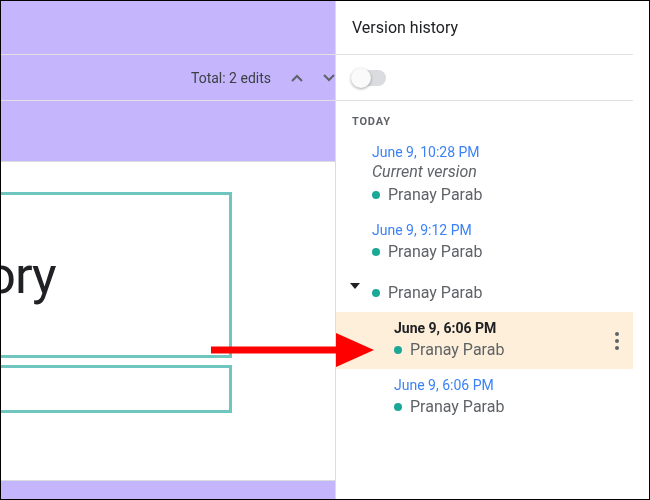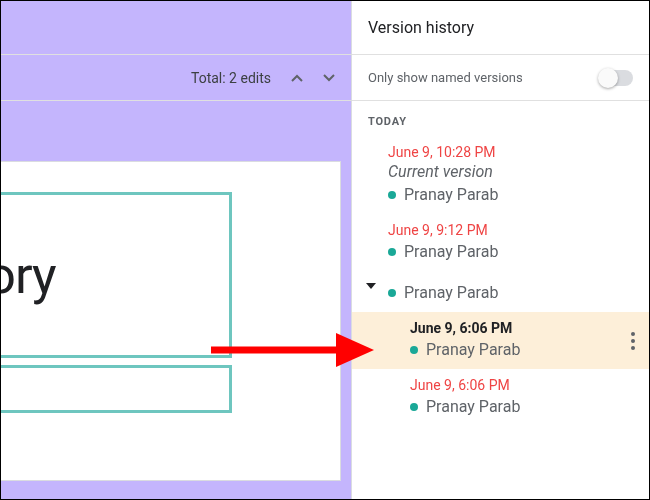--- a/index.html
+++ b/index.html
@@ -42,21 +42,21 @@
       background: transparent;
     }
     .sel1 { left: -170px; top: 30px; width: 480px; height: 166px; display:flex; align-items:center; }
     .sel2 { left: -170px; top: 203px; width: 480px; height: 48px; display:flex; align-items:center;}
     .title-text {
       font-size: 52px; font-weight: 400; color: #202124;
       margin-left: 190px; letter-spacing: -1px;
     }
 
     .side-panel {
-      position: absolute; right: 0; top: 0;
+      position: absolute; right: 16px; top: 0;
       width: 298px; height: 498px;
       border-left: 1px solid #dadce0;
       background: #fff;
       display: flex; flex-direction: column;
     }
     .panel-header {
       height: 54px; display:flex; align-items:center;
       padding: 0 16px; font-size: 16px; color:#202124;
       border-bottom: 1px solid #e0e0e0;
     }
@@ -75,21 +75,21 @@
       background:#fafafa; box-shadow: 0 1px 3px rgba(0,0,0,.35);
     }
     .section-label {
       font-size: 11px; font-weight: 700; color:#5f6368;
       letter-spacing: .8px; padding: 14px 16px 8px;
     }
     .version {
       padding: 8px 16px 10px 36px; position:relative;
       cursor: pointer;
     }
-    .version .ts { font-size: 14px; color:#ef4444; }
+    .version .ts { font-size: 14px; color:#3b82f6; }
     .version .cur { font-size: 16px; color:#5f6368; font-style: italic; margin-top:2px;}
     .version .author-row {
       display:flex; align-items:center; gap:8px; margin-top:4px;
       font-size: 16px; color:#5f6368;
     }
     .author-dot { width:8px; height:8px; border-radius:50%; background:#1aa897; }
     .caret {
       position:absolute; left:14px; top:12px;
       width:0; height:0; border-left:5px solid transparent; border-right:5px solid transparent;
       border-top:6px solid #202124;
@@ -134,21 +134,20 @@
     </div>
     <div class="sel-box sel2">
       
     </div>
   </div>
 </div>
 
 <div class="side-panel">
   <div class="panel-header">Version history</div>
   <div class="named-row">
-    <span>Only show named versions</span>
     <div class="toggle"></div>
   </div>
   <div class="section-label">TODAY</div>
 
   <div class="version">
     <div class="ts">June 9, 10:28 PM</div>
     <div class="cur">Current version</div>
     <div class="author-row">
       <span class="author-dot"></span>
       <span>Pranay Parab</span>

